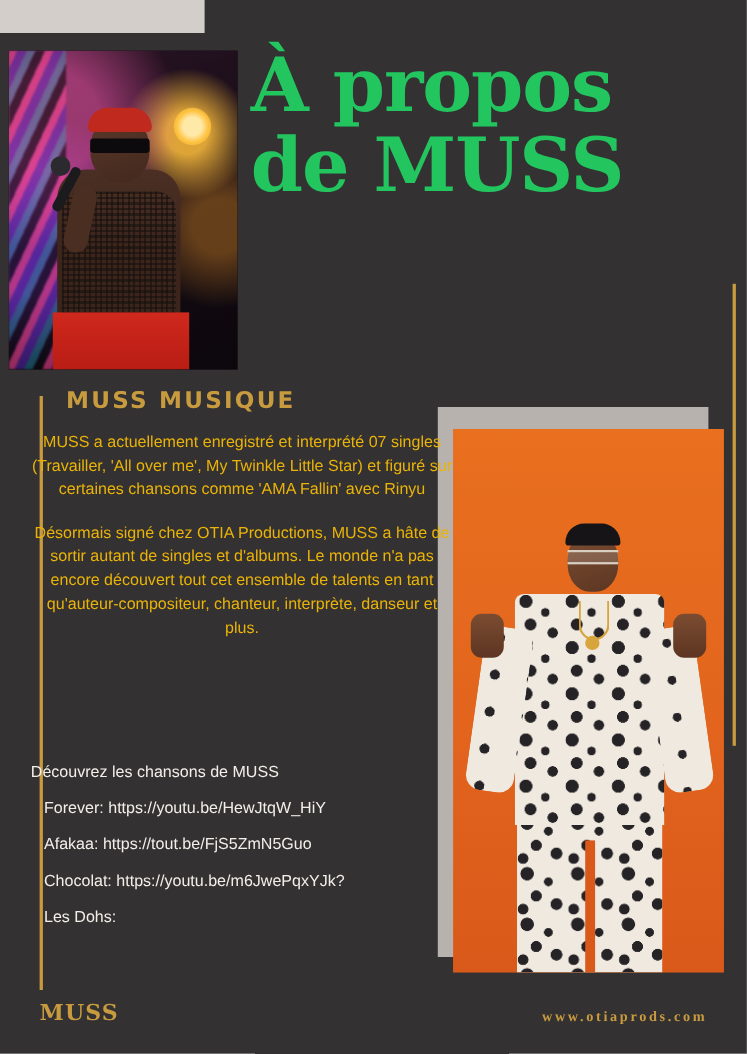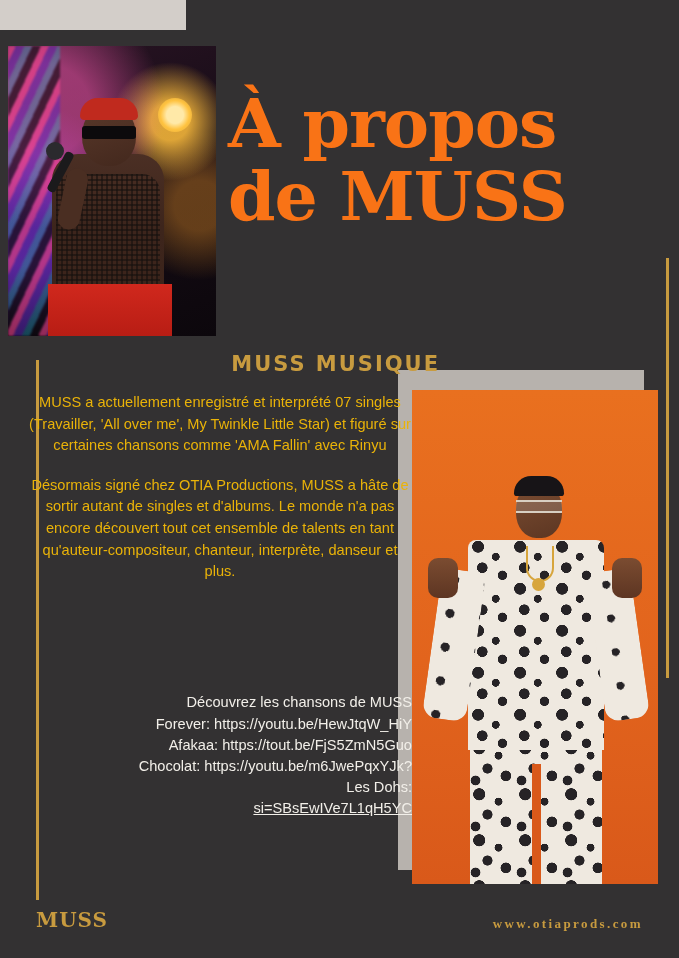--- a/index.html
+++ b/index.html
@@ -288,32 +288,31 @@
   
   .headline {
     position: absolute;
     left: 228px;
     top: 42px;
     width: 420px;
     font-family: "DejaVu Serif", "Liberation Serif", serif;
     font-weight: bold;
     font-size: 68px;
     line-height: 1.08;
-    color: #f97316;
+    color: #22c55e;
     letter-spacing: -1px;
-    margin-top: 45px;
   }
 
   
   .section-title {
     position: absolute;
     left: 60px;
     top: 352px;
     width: 380px;
-    text-align: right;
+    text-align: left;
     font-family: "DejaVu Sans", sans-serif;
     font-weight: bold;
     font-size: 21px;
     letter-spacing: 2px;
     color: #c89b3f;
   }
 
   
   .body-copy {
     position: absolute;
@@ -326,30 +325,30 @@
     line-height: 1.48;
   }
   .body-copy p {
     margin: 0 0 18px 0;
   }
   .links-block {
     position: absolute;
     left: 28px;
     top: 692px;
     width: 384px;
-    text-align: right;
+    text-align: left;
     color: #f2efe9;
     font-size: 14.6px;
     line-height: 1.44;
   }
   .links-block .lead {
     margin: 0 0 1px 0;
   }
   .links-block .line {
-    margin: 0;
+    margin: 12px;
   }
   .links-block .line a {
     color: #f2efe9;
     text-decoration: none;
   }
   .links-block .line.underlined a {
     text-decoration: underline;
   }
 
   
@@ -427,19 +426,18 @@
     <p>MUSS a actuellement enregistré et interprété 07 singles (Travailler, 'All over me', My Twinkle Little Star) et figuré sur certaines chansons comme 'AMA Fallin' avec Rinyu</p>
     <p>Désormais signé chez OTIA Productions, MUSS a hâte de sortir autant de singles et d'albums. Le monde n'a pas encore découvert tout cet ensemble de talents en tant qu'auteur-compositeur, chanteur, interprète, danseur et plus.</p>
   </div>
 
   <div class="links-block">
     <p class="lead">Découvrez les chansons de MUSS</p>
     <p class="line"><a href="#">Forever: https://youtu.be/HewJtqW_HiY</a></p>
     <p class="line"><a href="#">Afakaa: https://tout.be/FjS5ZmN5Guo</a></p>
     <p class="line"><a href="#">Chocolat: https://youtu.be/m6JwePqxYJk?</a></p>
     <p class="line"><a href="#">Les Dohs:</a></p>
-    <p class="line underlined"><a href="#">si=SBsEwIVe7L1qH5YC</a></p>
   </div>
 
   <div class="footer-left">MUSS</div>
   <div class="footer-right">www.otiaprods.com</div>
 
 </div>
 
 </body></html>

